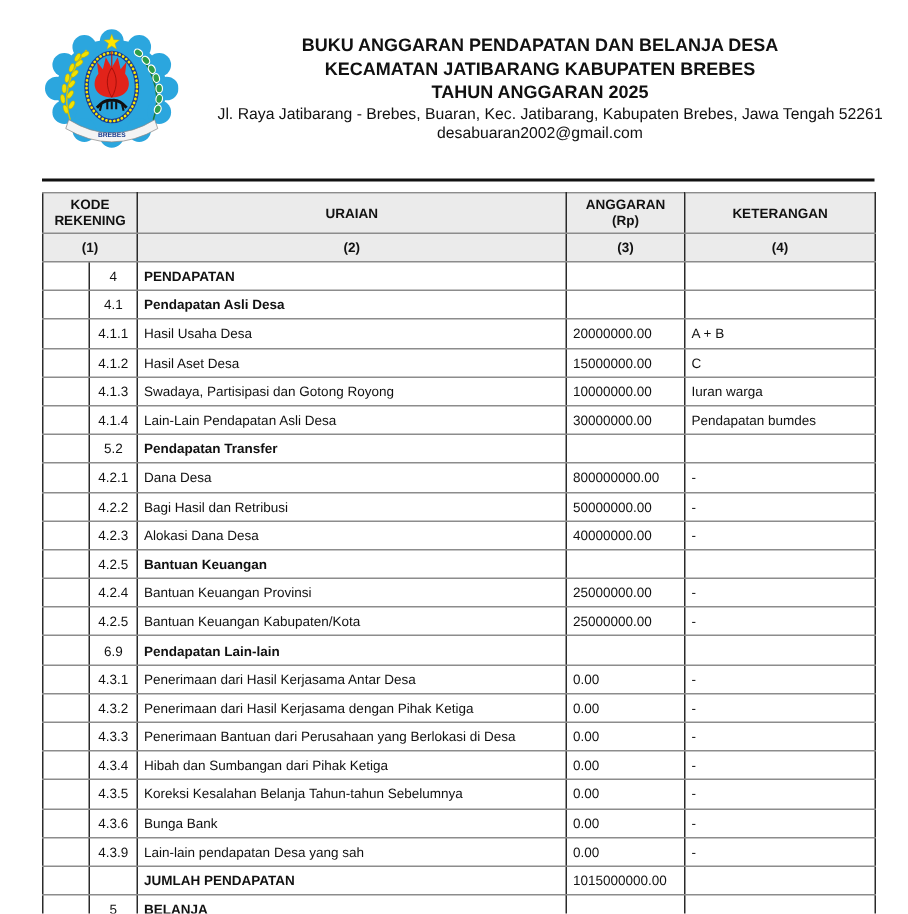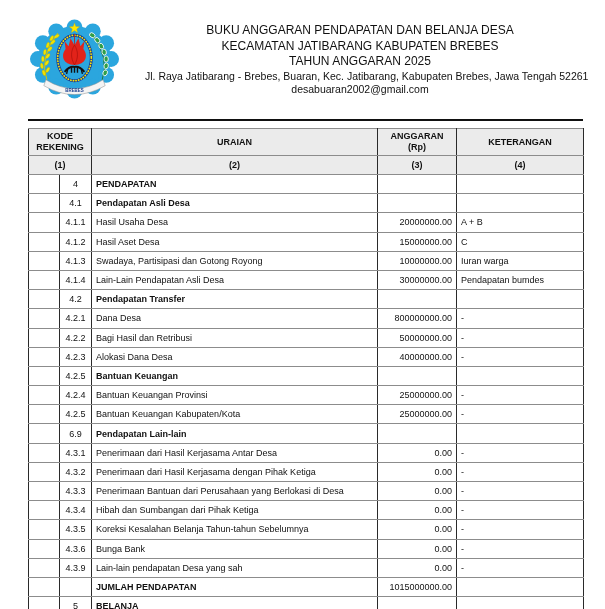--- a/index.html
+++ b/index.html
@@ -4,21 +4,21 @@
 <style>
   html, body { margin: 0; padding: 0; background: #ffffff; }
   body {
     width: 605px; height: 609px; overflow: hidden; position: relative;
     font-family: "Liberation Sans", sans-serif; color: #111111;
   }
   .logo { position: absolute; left: 30px; top: 18px; width: 89px; height: 82px; }
   .head {
     position: absolute; left: 145px; top: 23px; width: 430px; text-align: center;
   }
-  .title-line { font-weight: normal; font-size: 12px; line-height: 15.7px; white-space: nowrap; }
+  .title-line { font-weight: bold; font-size: 12px; line-height: 15.7px; white-space: nowrap; }
   .addr { font-size: 10.5px; line-height: 13px; white-space: nowrap; }
   .rule { position: absolute; left: 28px; top: 119px; width: 555px; height: 2px; background: #111111; }
 
   table.budget {
     position: absolute; left: 28px; top: 128px; width: 555px;
     border-collapse: collapse; table-layout: fixed;
     font-family: "Liberation Sans", sans-serif; font-size: 9px; color: #111111;
   }
   table.budget th, table.budget td {
     border-top: 1px solid #8c8c8c; border-bottom: 1px solid #8c8c8c;
@@ -28,21 +28,21 @@
   table.budget th {
     background: #ebebeb; font-weight: bold; text-align: center;
     white-space: pre-line; line-height: 11px;
   }
   tr.hrow1 { height: 27px; padding-left: 16px; }
   tr.hrow2 { height: 19px; }
   tr.row { height: 19.2px; }
   td.c0 { padding: 0; }
   td.c1 { text-align: center; padding: 0; }
   td.c2 { text-align: left; padding-left: 4px; }
-  td.c3 { text-align: right; margin-top: 16px; }
+  td.c3 { text-align: left; margin-top: 16px; }
   td.c4 { text-align: left; }
   tr.heading td.c2, tr.total td.c2 { font-weight: bold; }
   tr.total td { border-top: 1px solid #2a2a2a; }
   td.c1 { border-right: 1px solid #1a1a1a; }
 </style>
 </head>
 <body>
 
 <svg class="logo" viewBox="0 0 90 82">
   <g fill="#2ba6de">
@@ -181,21 +181,21 @@
       </tr>
       <tr class="row item">
         <td class="c0"></td>
         <td class="c1">4.1.4</td>
         <td class="c2">Lain-Lain Pendapatan Asli Desa</td>
         <td class="c3">30000000.00</td>
         <td class="c4">Pendapatan bumdes</td>
       </tr>
       <tr class="row heading">
         <td class="c0"></td>
-        <td class="c1">4.2</td>
+        <td class="c1">5.2</td>
         <td class="c2">Pendapatan Transfer</td>
         <td class="c3"></td>
         <td class="c4"></td>
       </tr>
       <tr class="row item">
         <td class="c0"></td>
         <td class="c1">4.2.1</td>
         <td class="c2">Dana Desa</td>
         <td class="c3">800000000.00</td>
         <td class="c4">-</td>

